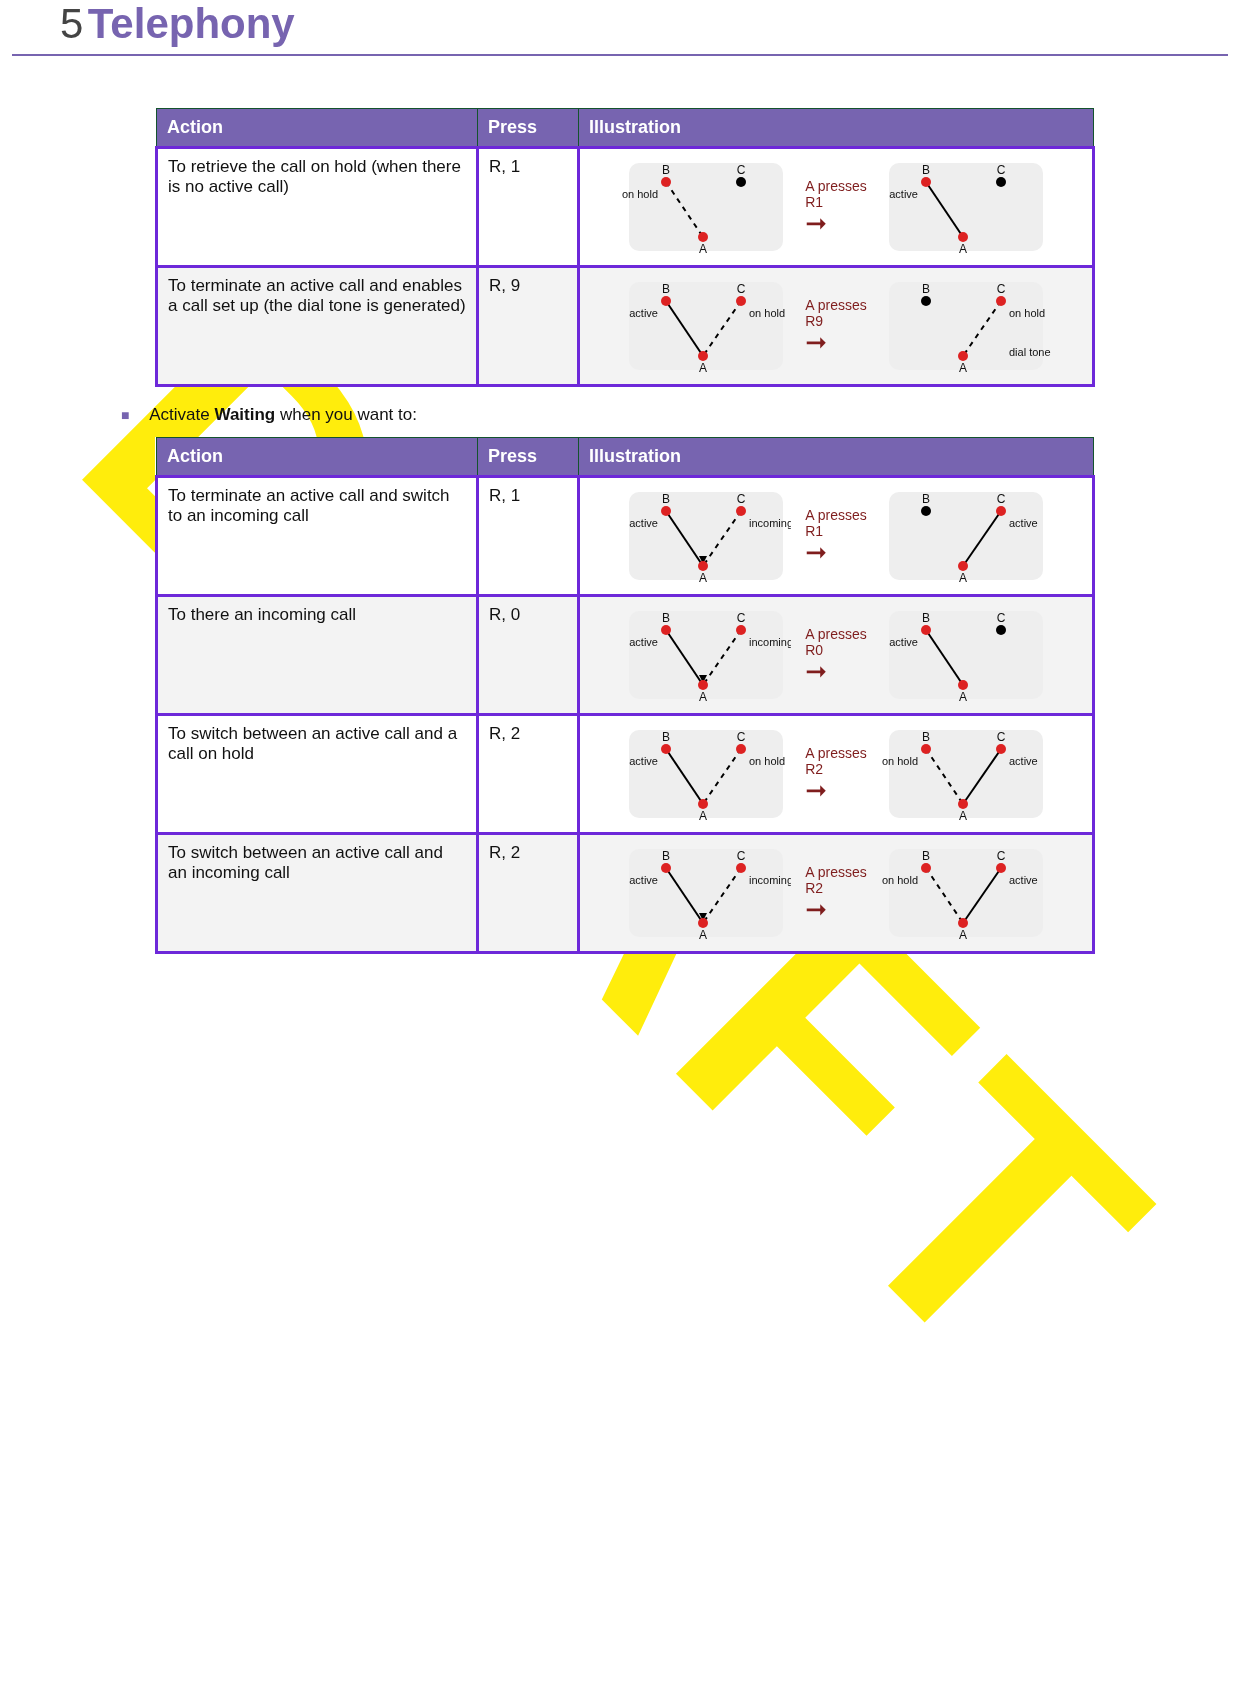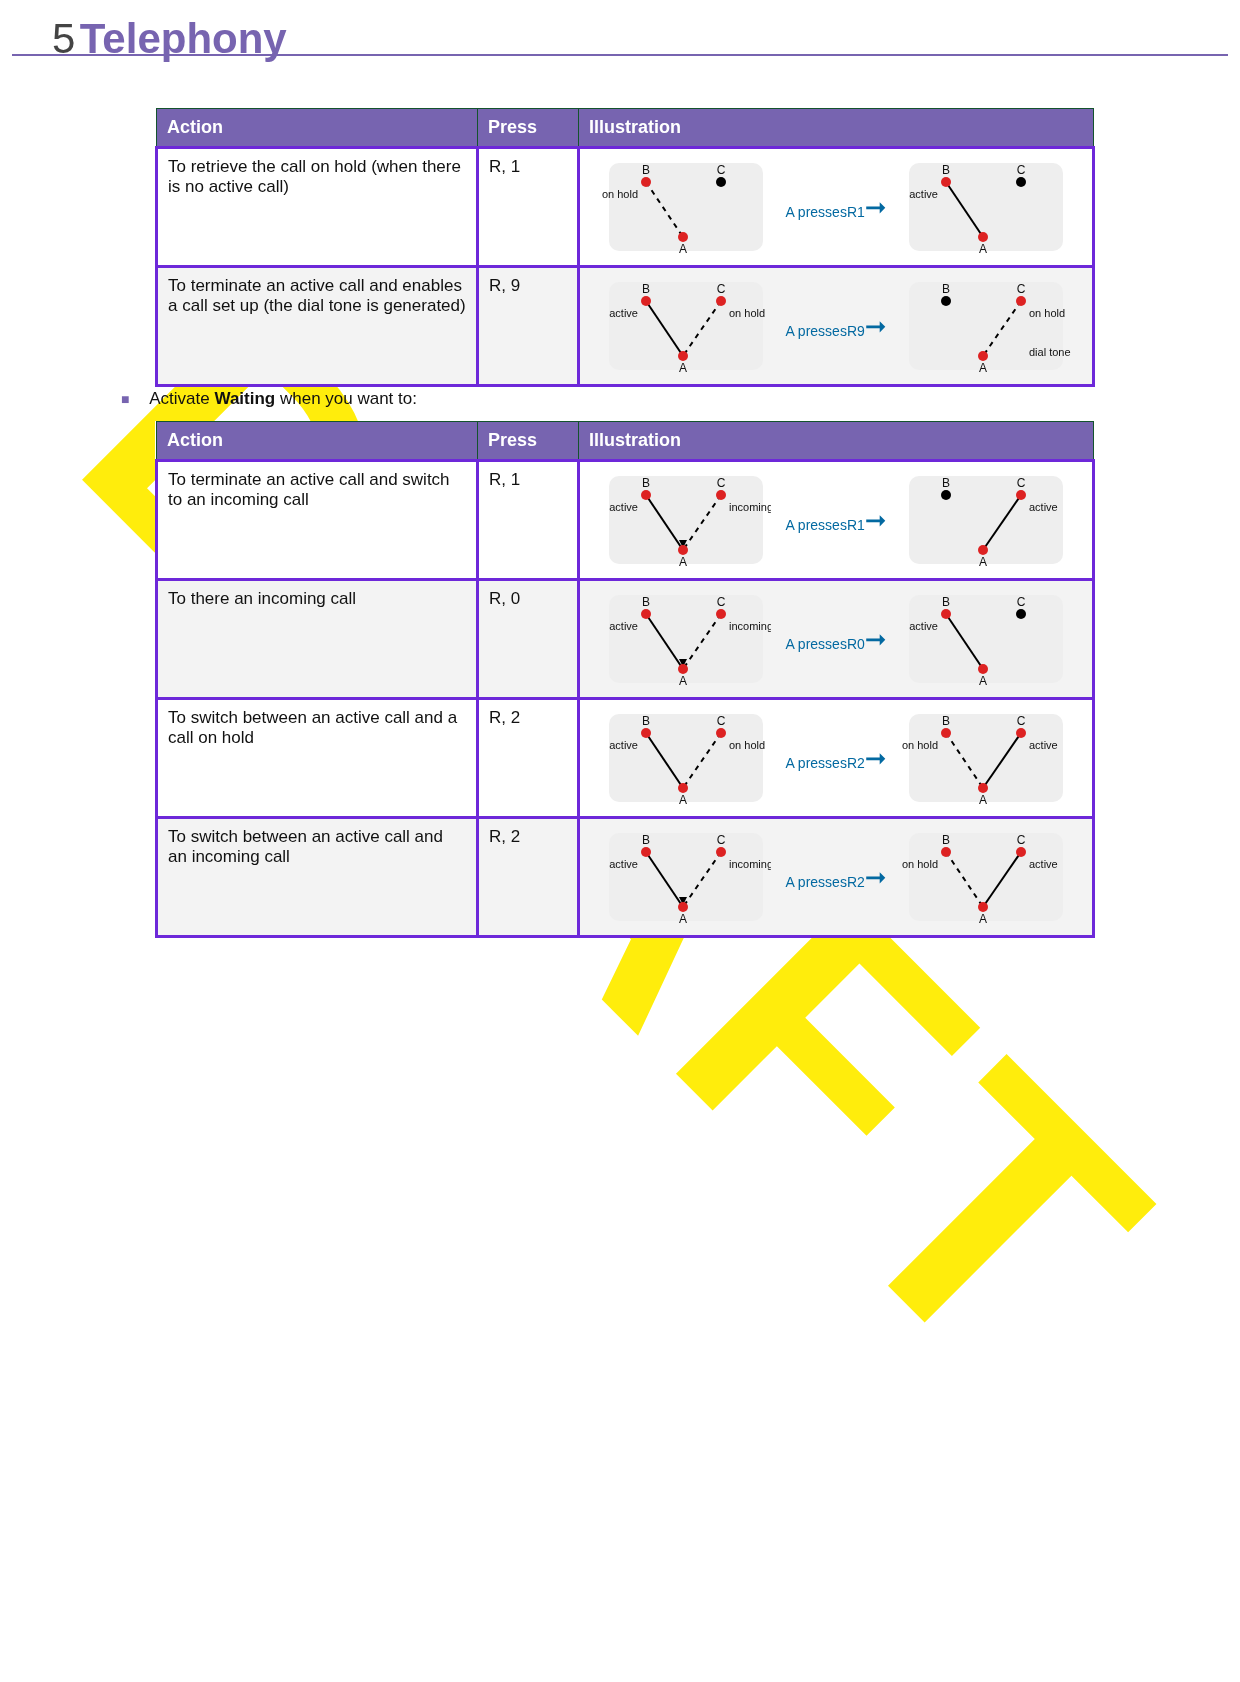--- a/index.html
+++ b/index.html
@@ -1,34 +1,34 @@
 <!DOCTYPE html>
 <html><head>
 <meta charset="utf-8">
 <style>
   @page { margin:0; }
   html,body{margin:0;padding:0;background:#fff;font-family:Arial,Helvetica,sans-serif;}
   .page{width:1240px;height:1682px;position:relative;background:#fff;overflow:hidden;}
   .watermark{position:absolute;left:50%;top:50%;transform:translate(-50%,-50%) rotate(45deg);font-size:360px;font-weight:900;color:#ffed00;letter-spacing:20px;white-space:nowrap;opacity:.95;}
   .content{position:relative;z-index:2;}
-  .running-head{position:absolute;top:0;left:52px;font-family:Arial,sans-serif;margin-top:15px;}
+  .running-head{position:absolute;top:0;left:60px;font-family:Arial,sans-serif;}
   .chapter-num{font-size:42px;font-weight:400;color:#444;}
   .chapter-title{font-size:42px;font-weight:700;color:#7764b0;}
   .head-rule{position:absolute;top:54px;left:12px;right:12px;height:2px;background:#7764b0;}
   .tables-wrap{position:absolute;left:155px;top:108px;width:940px;}
   table.actions{width:100%;border-collapse:collapse;background:#fff;}
   table.actions th{background:#7764b0;color:#fff;text-align:left;font-weight:700;padding:8px 10px;font-size:18px;border:1px solid #14532d;}
   table.actions td{border:3px solid #6d28d9;padding:8px 10px;font-size:17px;vertical-align:top;color:#111;background:rgba(255,255,255,.55);}
   table.actions td.alt{background:rgba(235,235,235,.6);}
   .col-action{width:300px;}
   .col-press{width:80px;}
-  .bullet-row{margin:2px 0 12px -34px;font-size:17px;color:#111;}
+  .bullet-row{margin:18px 0 12px -34px;font-size:17px;color:#111;}
   .bullet-row .sq{color:#7764b0;margin-right:16px;font-size:14px;}
   .illus{display:flex;align-items:center;justify-content:center;gap:14px;}
-  .arrow-lbl{display:flex;flex-direction:row;align-items:flex-end;font-size:14px;line-height:1.15;color:#0369a1;}
+  .arrow-lbl{display:flex;flex-direction:column;align-items:flex-start;font-size:14px;line-height:1.15;color:#7f1d1d;}
   .arrow-glyph{font-size:26px;line-height:1;}
   svg.dia{display:block;}
 </style>
 </head>
 <body>
 
 <div class="page">
   <div class="watermark">DRAFT</div>
 
   <div class="content">

